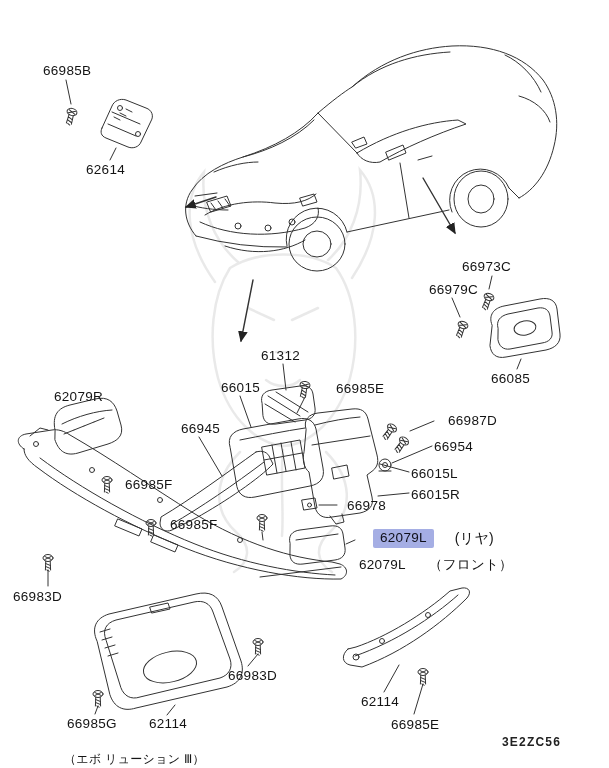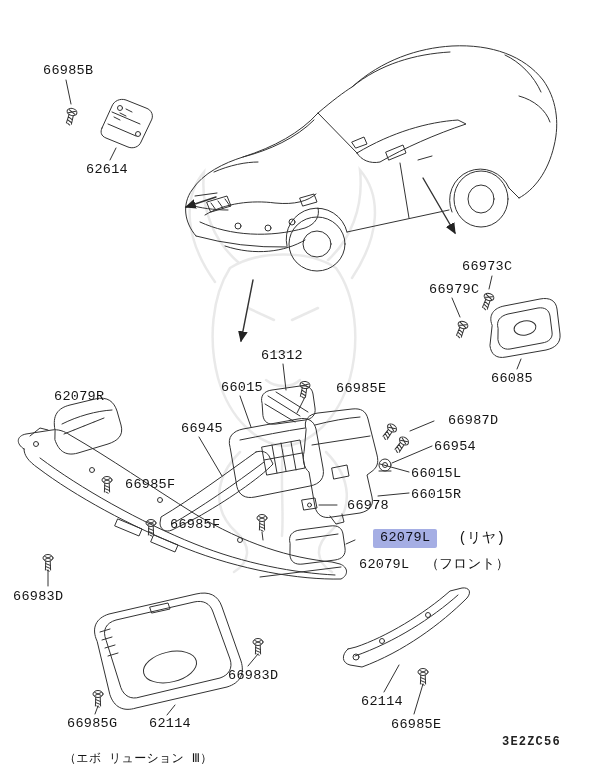--- a/index.html
+++ b/index.html
@@ -1,31 +1,31 @@
 <!DOCTYPE html>
 <html style="--hl: #a5aee4;"><head>
 <meta charset="utf-8">
 <style>
   html,body{margin:0;padding:0;background:#ffffff;}
   .stage{
     position:relative;width:594px;height:768px;background:#fff;
-    font-family:Liberation Mono, monospace;overflow:hidden;
+    font-family:Liberation Sans, sans-serif;overflow:hidden;
   }
   .stage svg{position:absolute;left:0;top:0;}
   .lbl{
     position:absolute;font-size:13.5px;color:#141414;white-space:nowrap;
     letter-spacing:.3px;line-height:1.15;
   }
   .row{display:flex;align-items:center;padding-left:16px;}
   .hl{
     background:var(--hl,#a5aee4);
     padding:1px 7px 2px 7px;border-radius:2px;color:#10101a;
   }
   .note{margin-left:21px;font-size:14px;}
-  .gap{margin-left:16px;}
+  .gap{margin-left:23px;}
   .jp{font-size:12px;color:#141414;margin-top:14px;}
   .code{font-size:12px;font-weight:bold;letter-spacing:1.2px;color:#222;}
 </style>
 </head>
 <body style="background: rgb(255, 255, 255);">
 
 <div class="stage">
 
 <svg width="609" height="768" viewBox="0 0 609 768">
   <defs>

